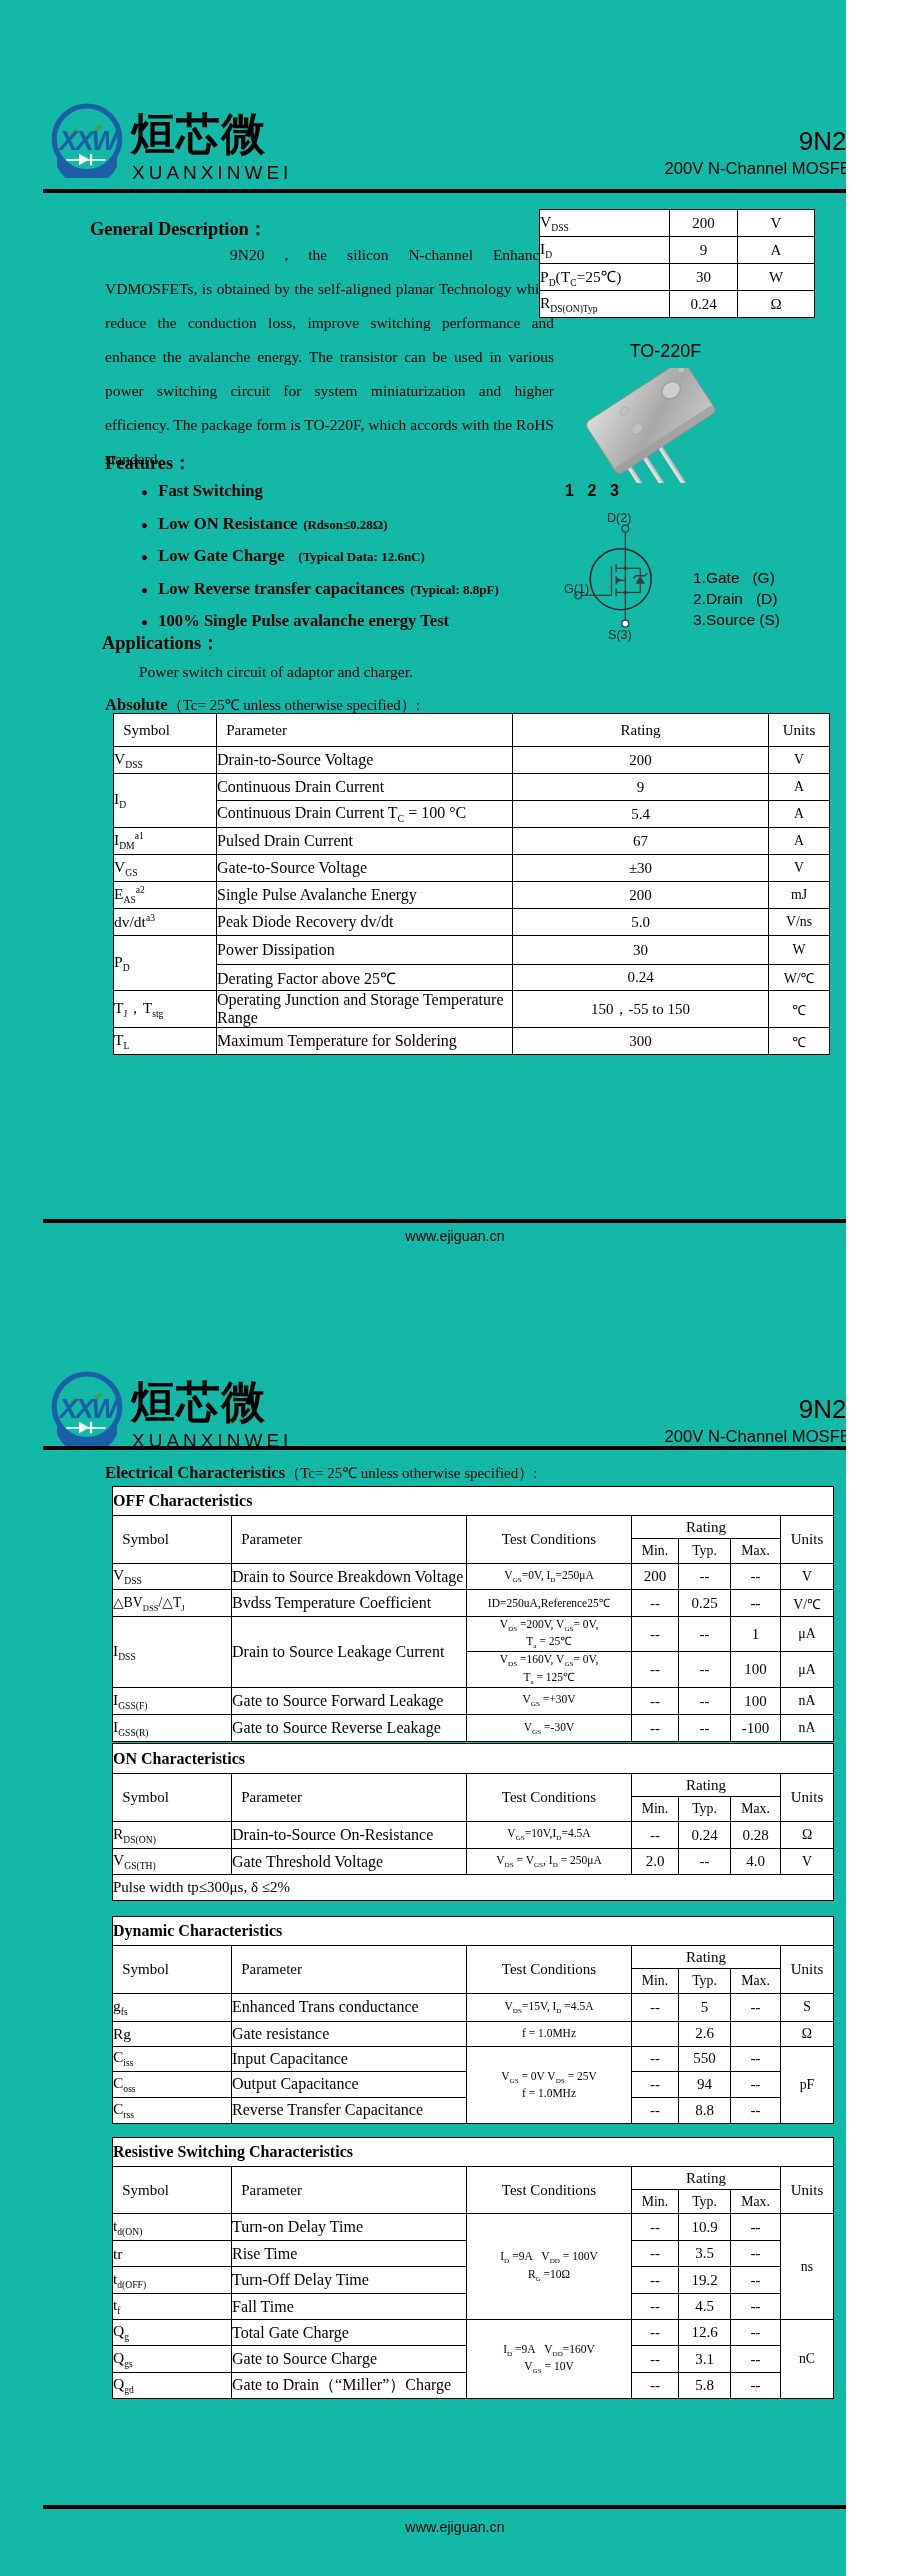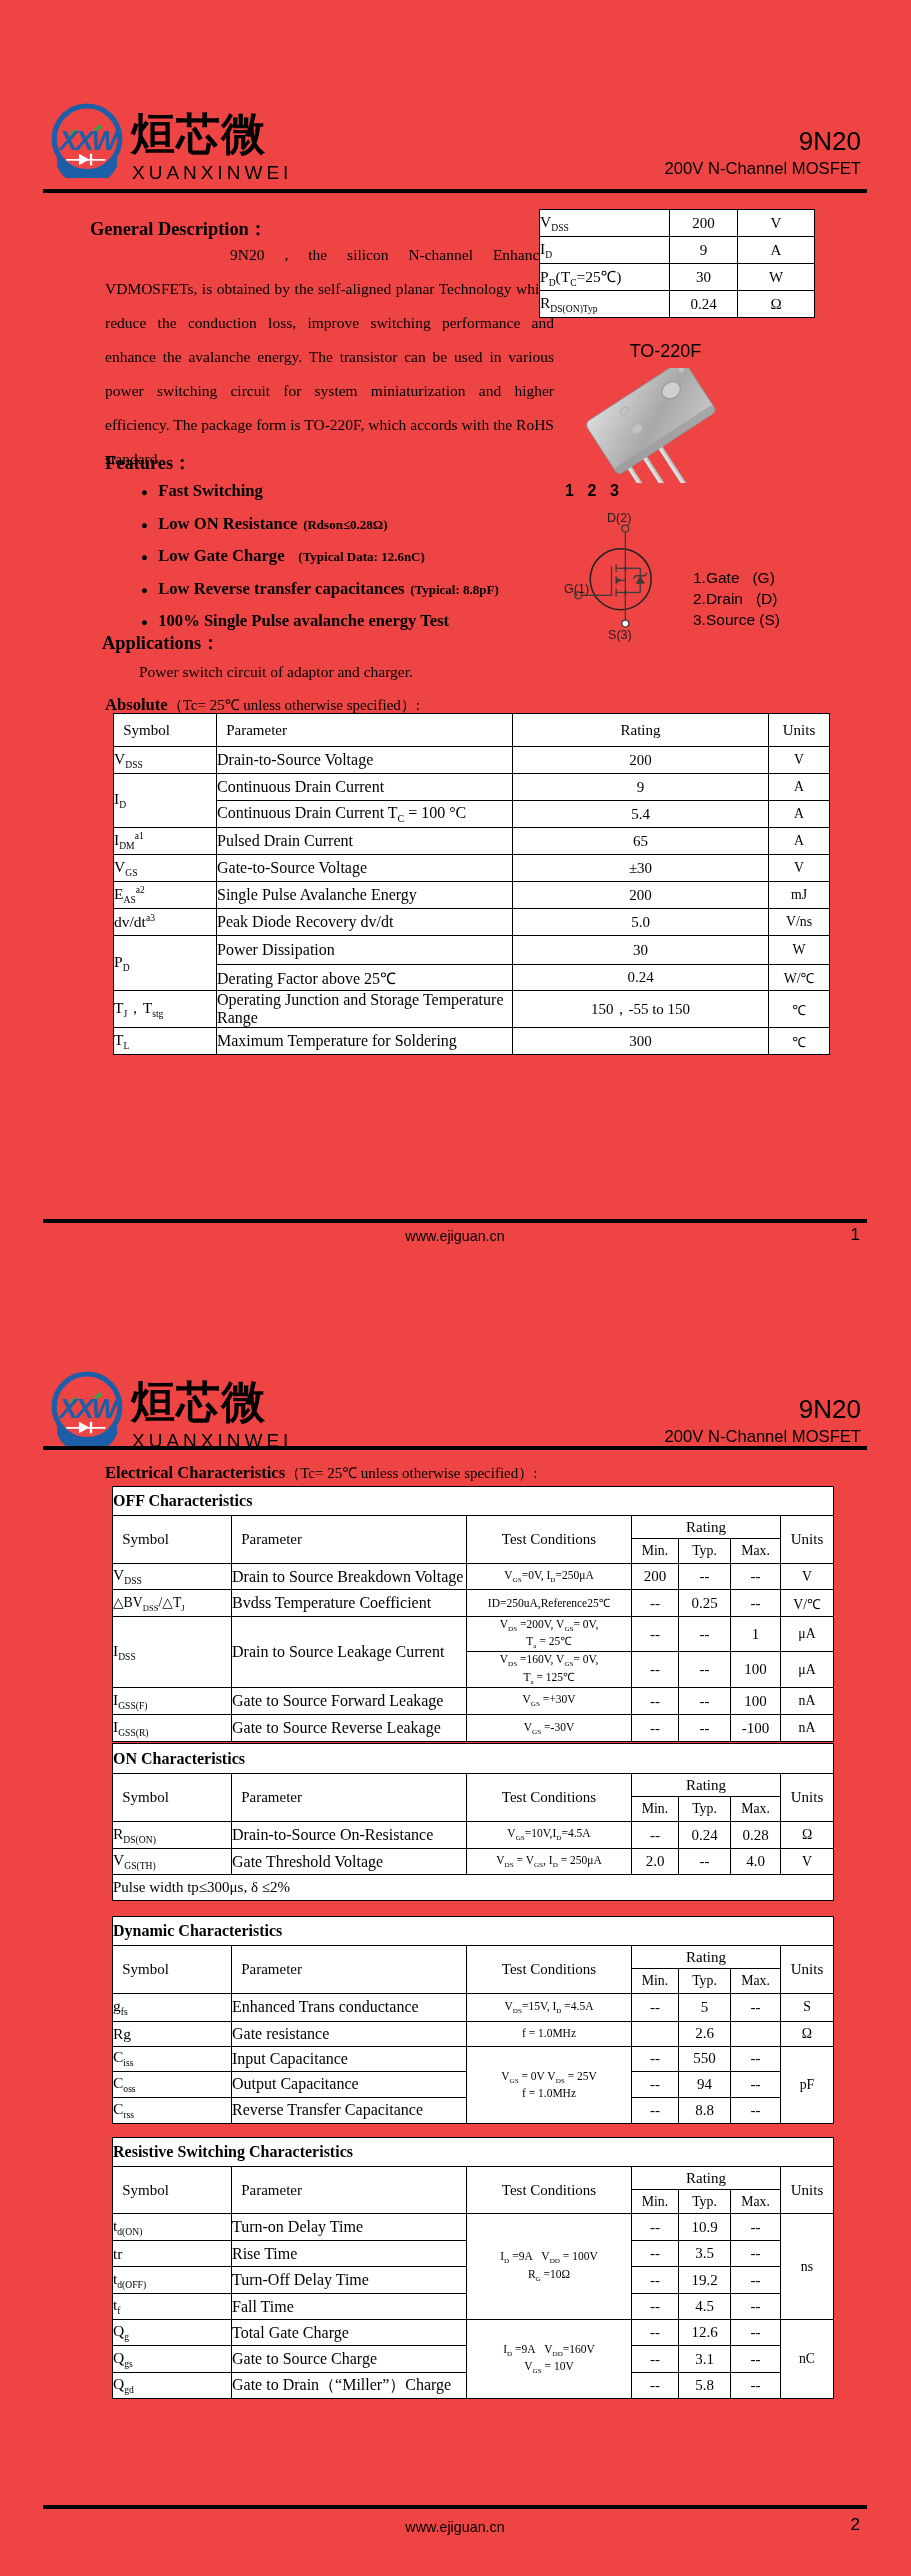--- a/index.html
+++ b/index.html
@@ -1,16 +1,16 @@
 <!DOCTYPE html>
 <html style="font-size:9.2px"><head>
 <meta charset="utf-8">
 <style>
   html,body{margin:0;padding:0;background:#fff;}
-  .canvas{position:relative;width:911px;height:2576px;background:#ef4444;
+  .canvas{position:relative;width:846px;height:2576px;background:#14b8a6;
           font-family:"Liberation Serif",serif;color:#000;overflow:hidden;}
   .abs{position:absolute;}
   .sans{font-family:"Liberation Sans",sans-serif;}
   .rule{position:absolute;left:43px;width:824px;height:4px;background:#000;}
   .brand-cn{font-family:"Liberation Sans",sans-serif;font-weight:bold;font-size:44px;line-height:1;letter-spacing:1.1px;}
   .brand-latin{font-family:"Liberation Sans",sans-serif;font-size:19px;letter-spacing:4px;font-weight:500;}
   .partblock{left:574px;width:287px;text-align:right;font-family:"Liberation Sans",sans-serif;}
   .partno{font-size:26px;line-height:1.1;}
   .partsub{font-size:16.6px;margin-top:3.4px;}
   .h2{font-weight:bold;font-size:18.4px;}
@@ -229,21 +229,21 @@
       <td class="un">A</td>
     </tr>
     <tr class="thin" style="height:27px">
       <td class="par">Continuous Drain Current T<sub>C</sub> = 100 °C</td>
       <td class="val">5.4</td>
       <td class="un">A</td>
     </tr>
     <tr class="g" style="height:27px">
       <td class="sym">I<sub>DM</sub><sup>a1</sup></td>
       <td class="par">Pulsed Drain Current</td>
-      <td class="val">65</td>
+      <td class="val">67</td>
       <td class="un">A</td>
     </tr>
     <tr class="g" style="height:27px">
       <td class="sym">V<sub>GS</sub></td>
       <td class="par">Gate-to-Source Voltage</td>
       <td class="val">±30</td>
       <td class="un">V</td>
     </tr>
     <tr class="g" style="height:27px">
       <td class="sym">E<sub>AS</sub><sup>a2</sup></td>

